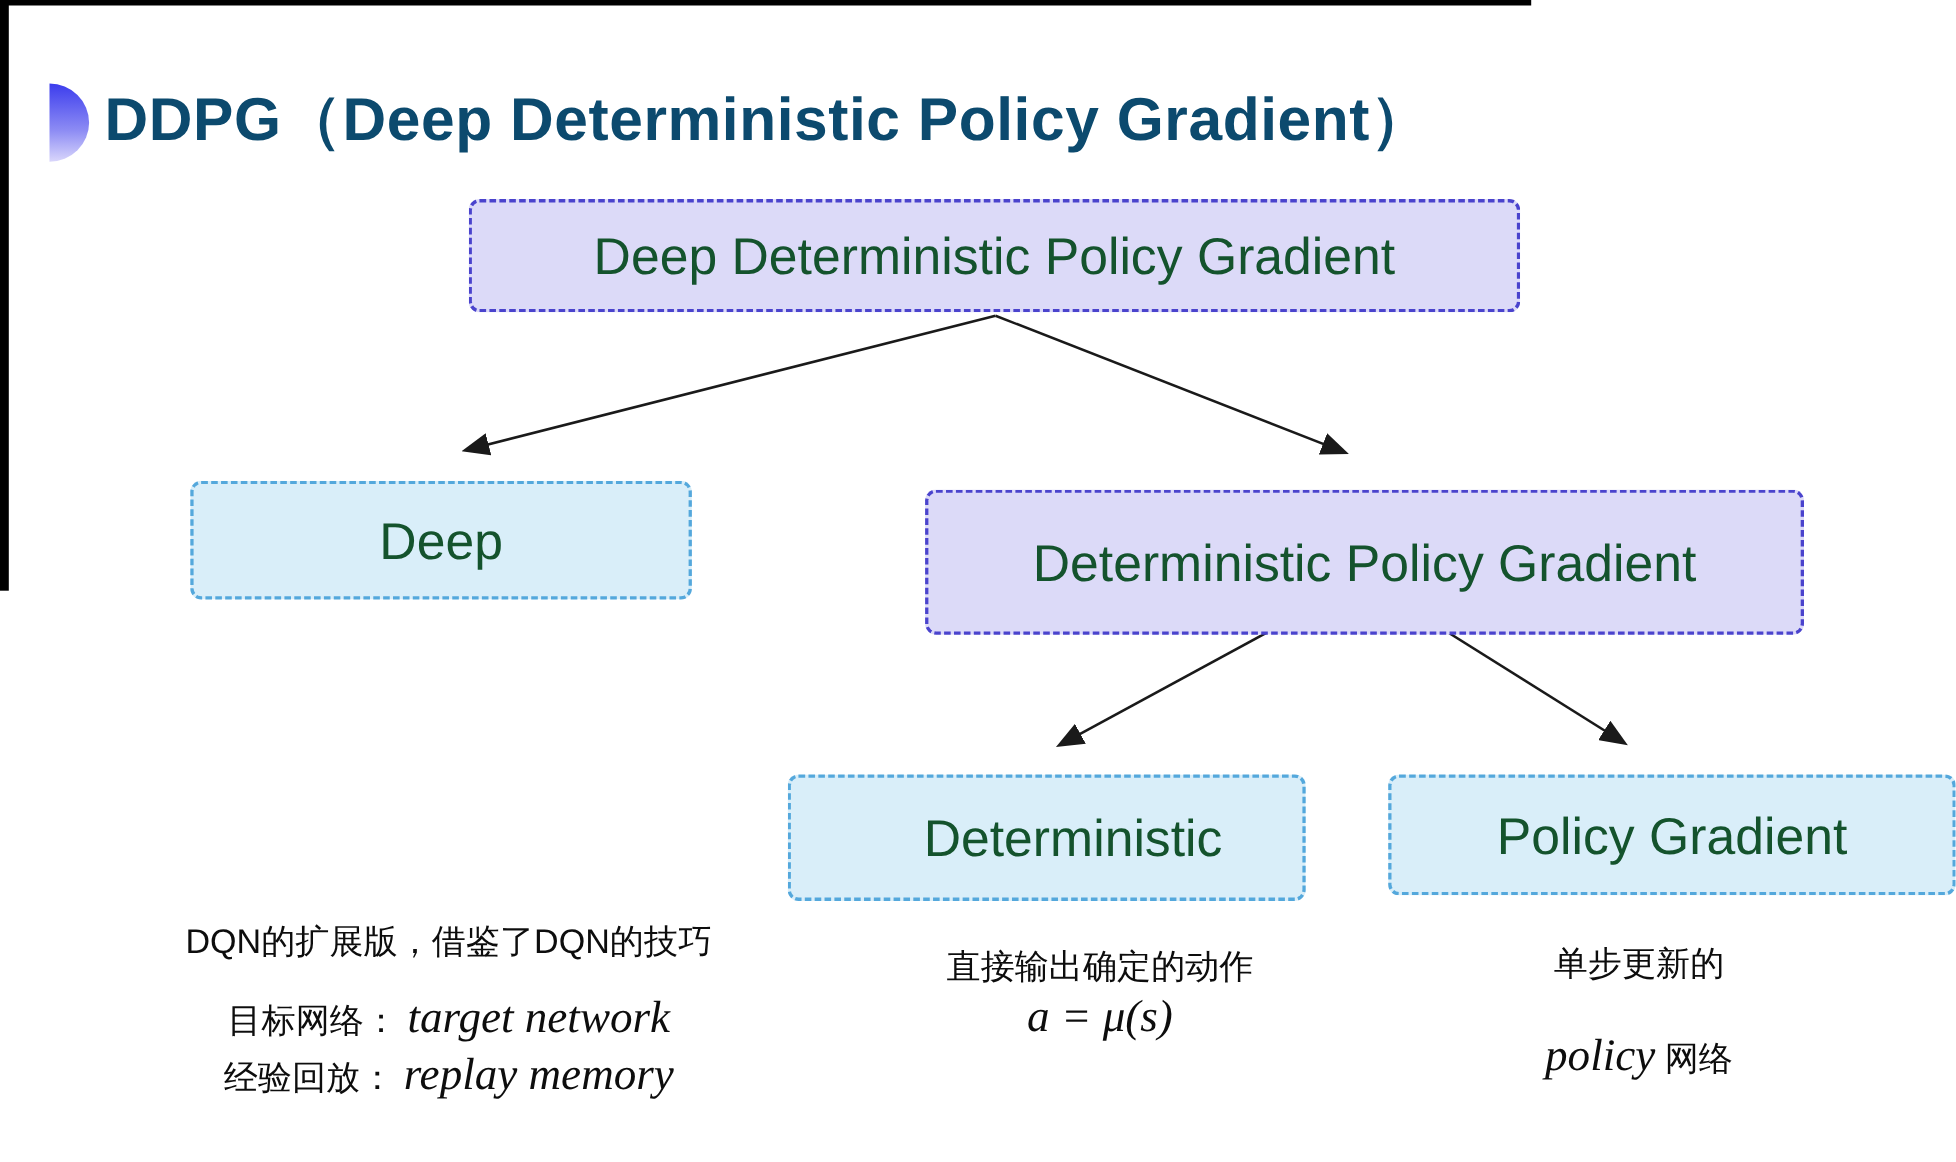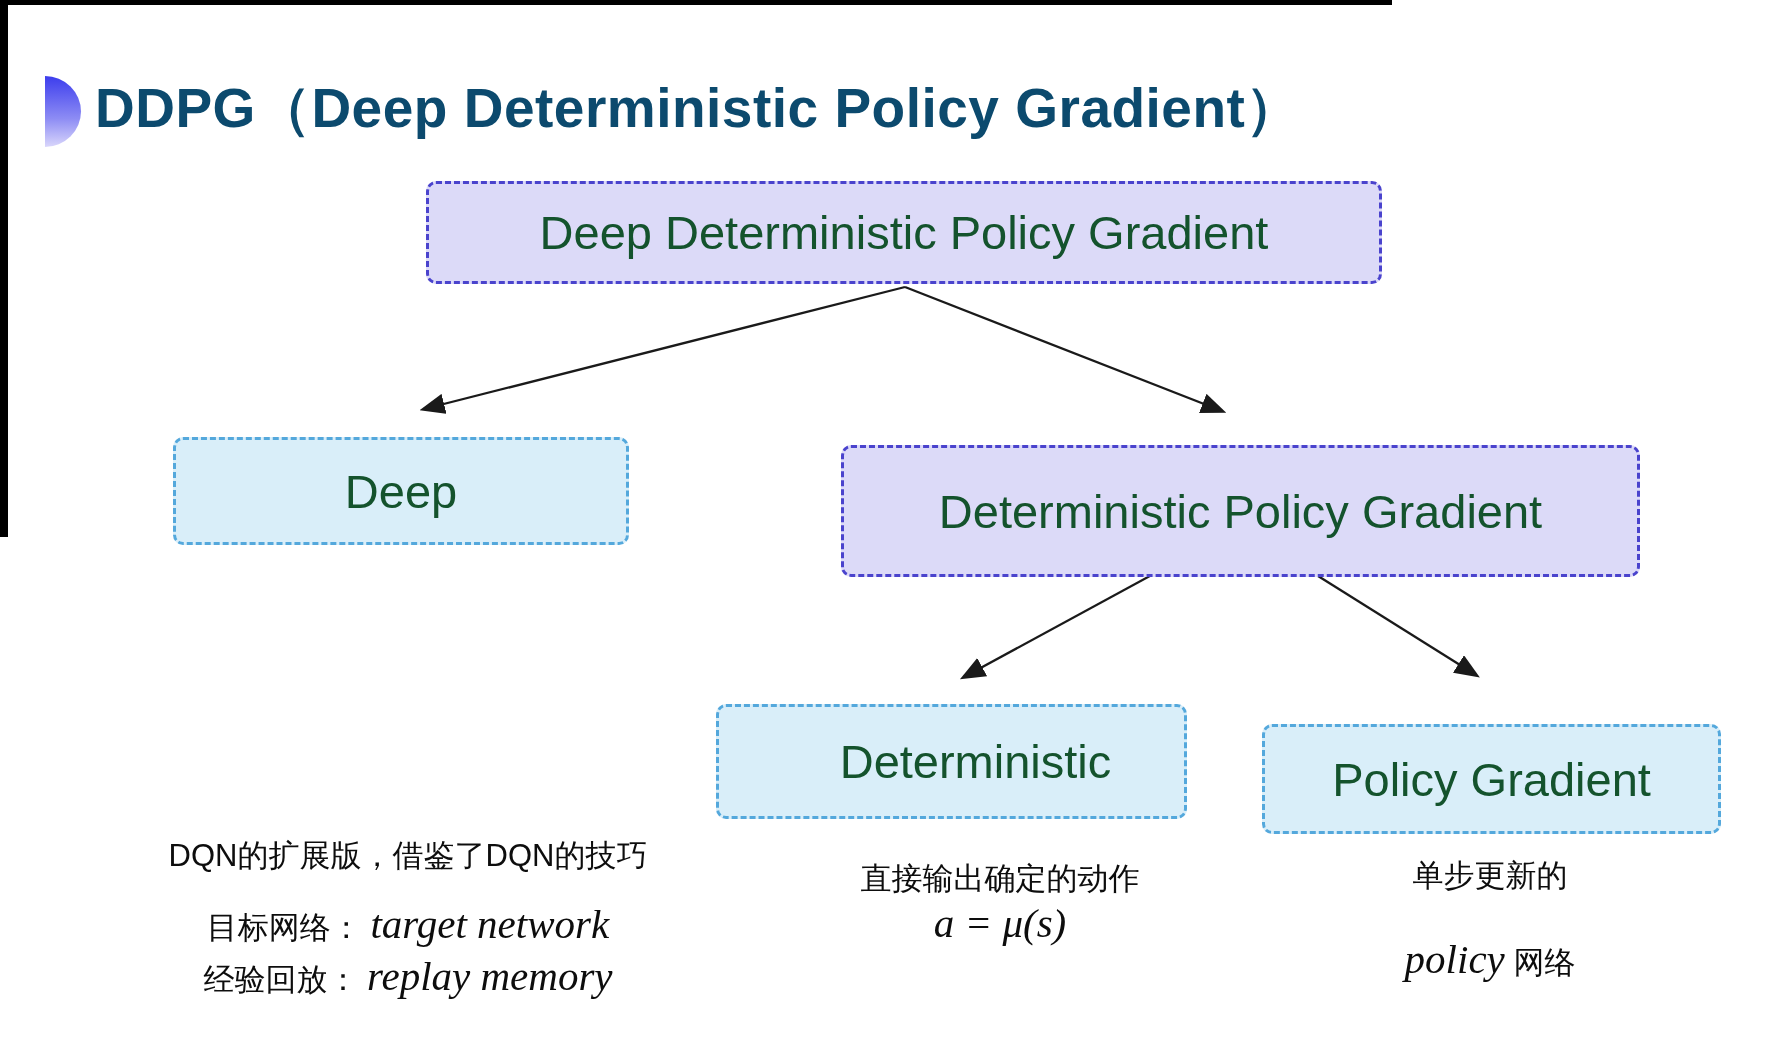--- a/index.html
+++ b/index.html
@@ -27,21 +27,21 @@
     display: flex; align-items: center; justify-content: center;
     border-radius: 10px; font-size: 47px; color: #14532d; white-space: nowrap;
   }
   .node.purple { background: #dcdaf8; border: 3px dashed #4a43cd; }
   .node.cyan   { background: #d9eef9; border: 3px dashed #54a8dc; margin-top: 20px; }
 
   .node-root { left: 426px; top: 181px; width: 956px; height: 103px; }
   .node-deep { left: 173px; top: 417px; width: 456px; height: 108px; }
   .node-dpg  { left: 841px; top: 417px; width: 799px; height: 132px; margin-top: 28px; }
   .node-det  { left: 716px; top: 684px; width: 471px; height: 115px; padding-left: 48px; }
-  .node-pg   { left: 1262px; top: 704px; width: 459px; height: 110px; }
+  .node-pg   { left: 1262px; top: 684px; width: 516px; height: 110px; }
 
   .arrows { position: absolute; left: 0; top: 0; pointer-events: none; }
 
   .note-line {
     position: absolute; text-align: center; color: #0d0d0d;
     font-size: 31px; white-space: nowrap;
   }
   .serif-it {
     font-family: "Liberation Serif", "DejaVu Serif", serif;
     font-style: italic; font-size: 41px;

